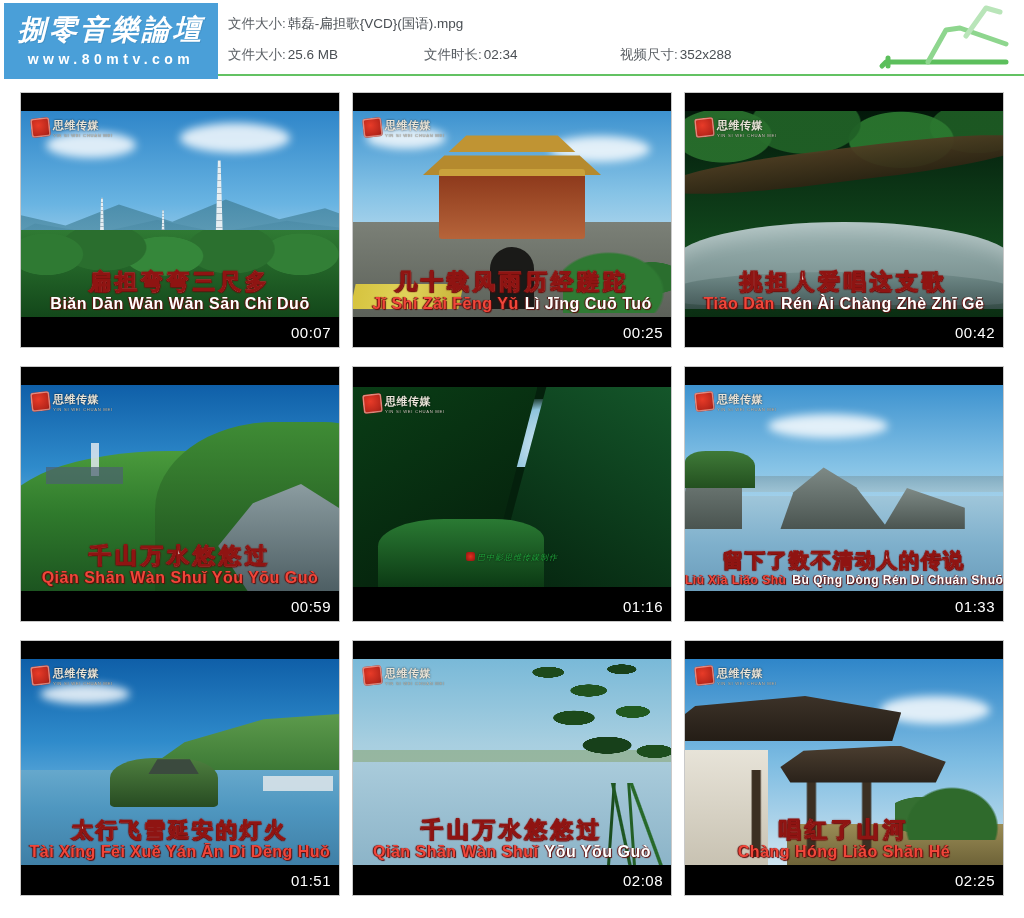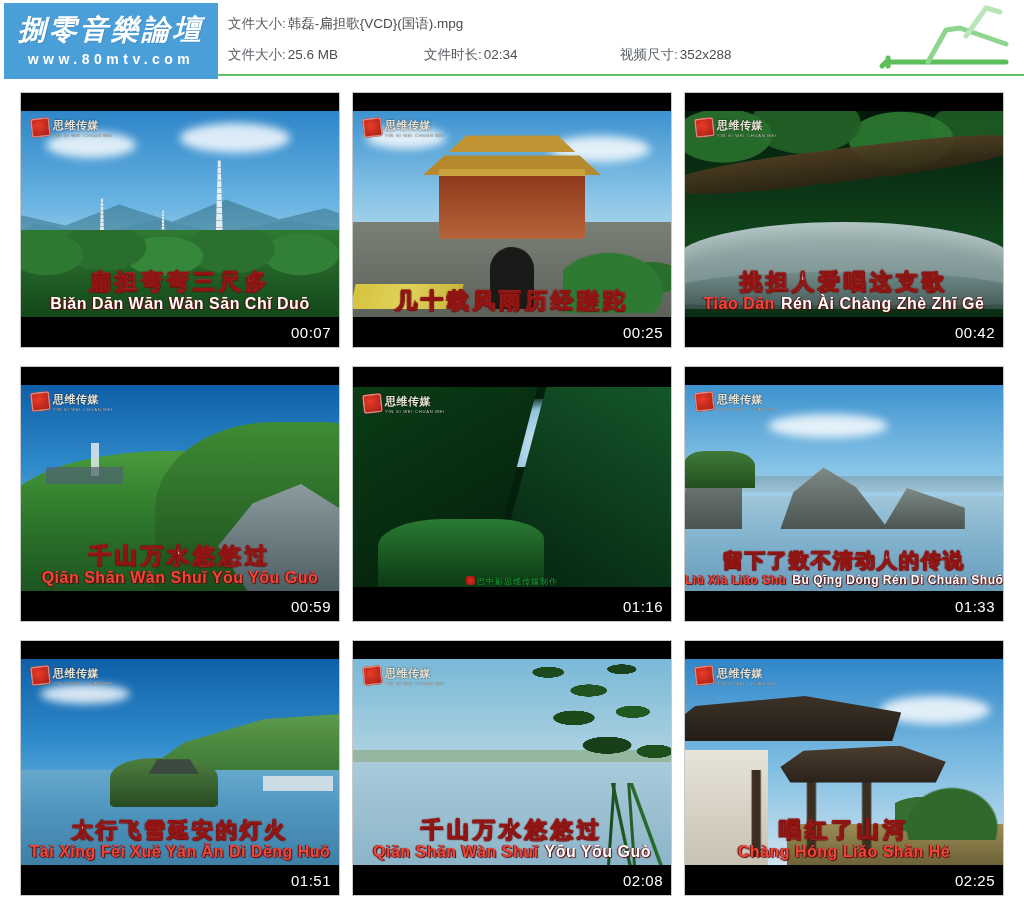--- a/index.html
+++ b/index.html
@@ -351,24 +351,25 @@
     letter-spacing: .5px;
     color: #ffffff;
     margin-top: 1px;
     text-shadow: 1px 1px 1px #5d0c0a, -1px 0 1px #5d0c0a;
     white-space: nowrap;
   }
   .sub-py .hl { color: #f0463a; }
   .sub-cn .sp, .sub-py .sp { margin: 0 3px; }
 
   .credit {
-    position: absolute; left: 0; right: 0; bottom: 0;
+    position: absolute; left: 0; right: 0; bottom: 24px;
     z-index: 6; text-align: center;
     font-size: 8px; color: #1fa33a; letter-spacing: 1px;
     text-shadow: 0 0 2px rgba(0,0,0,.9);
+    font-style: italic;
   }
   .credit .seal {
     display: inline-block; width: 9px; height: 9px;
     background: radial-gradient(circle, #e0301f, #8d1410);
     border-radius: 2px; vertical-align: -1px; margin-right: 2px;
   }
 
   .ts {
     position: absolute; right: 8px; bottom: 6px;
     z-index: 7;
@@ -465,20 +466,21 @@
       </div>
       <div class="wm">
         <span class="wm-seal"></span>
         <span class="wm-txt">
           <span class="wm-cn">思维传媒</span>
           <span class="wm-py">YIN SI WEI CHUAN MEI</span>
         </span>
       </div>
       <div class="subs">
         <div class="sub-cn"><span class="hl">几十载风雨</span><span>历经蹉跎</span></div>
+        <div class="sub-py"><span class="hl">Jǐ Shí Zǎi Fēng Yǔ</span><span class="sp"></span><span>Lì Jīng Cuō Tuó</span></div>
       </div>
     </div>
     <div class="ts">00:25</div>
   </div>
 
   <div class="thumb">
     <div class="frame">
       <div class="scene dark-green">
         <div class="foliage"></div>
         <div class="big-branch"></div>

